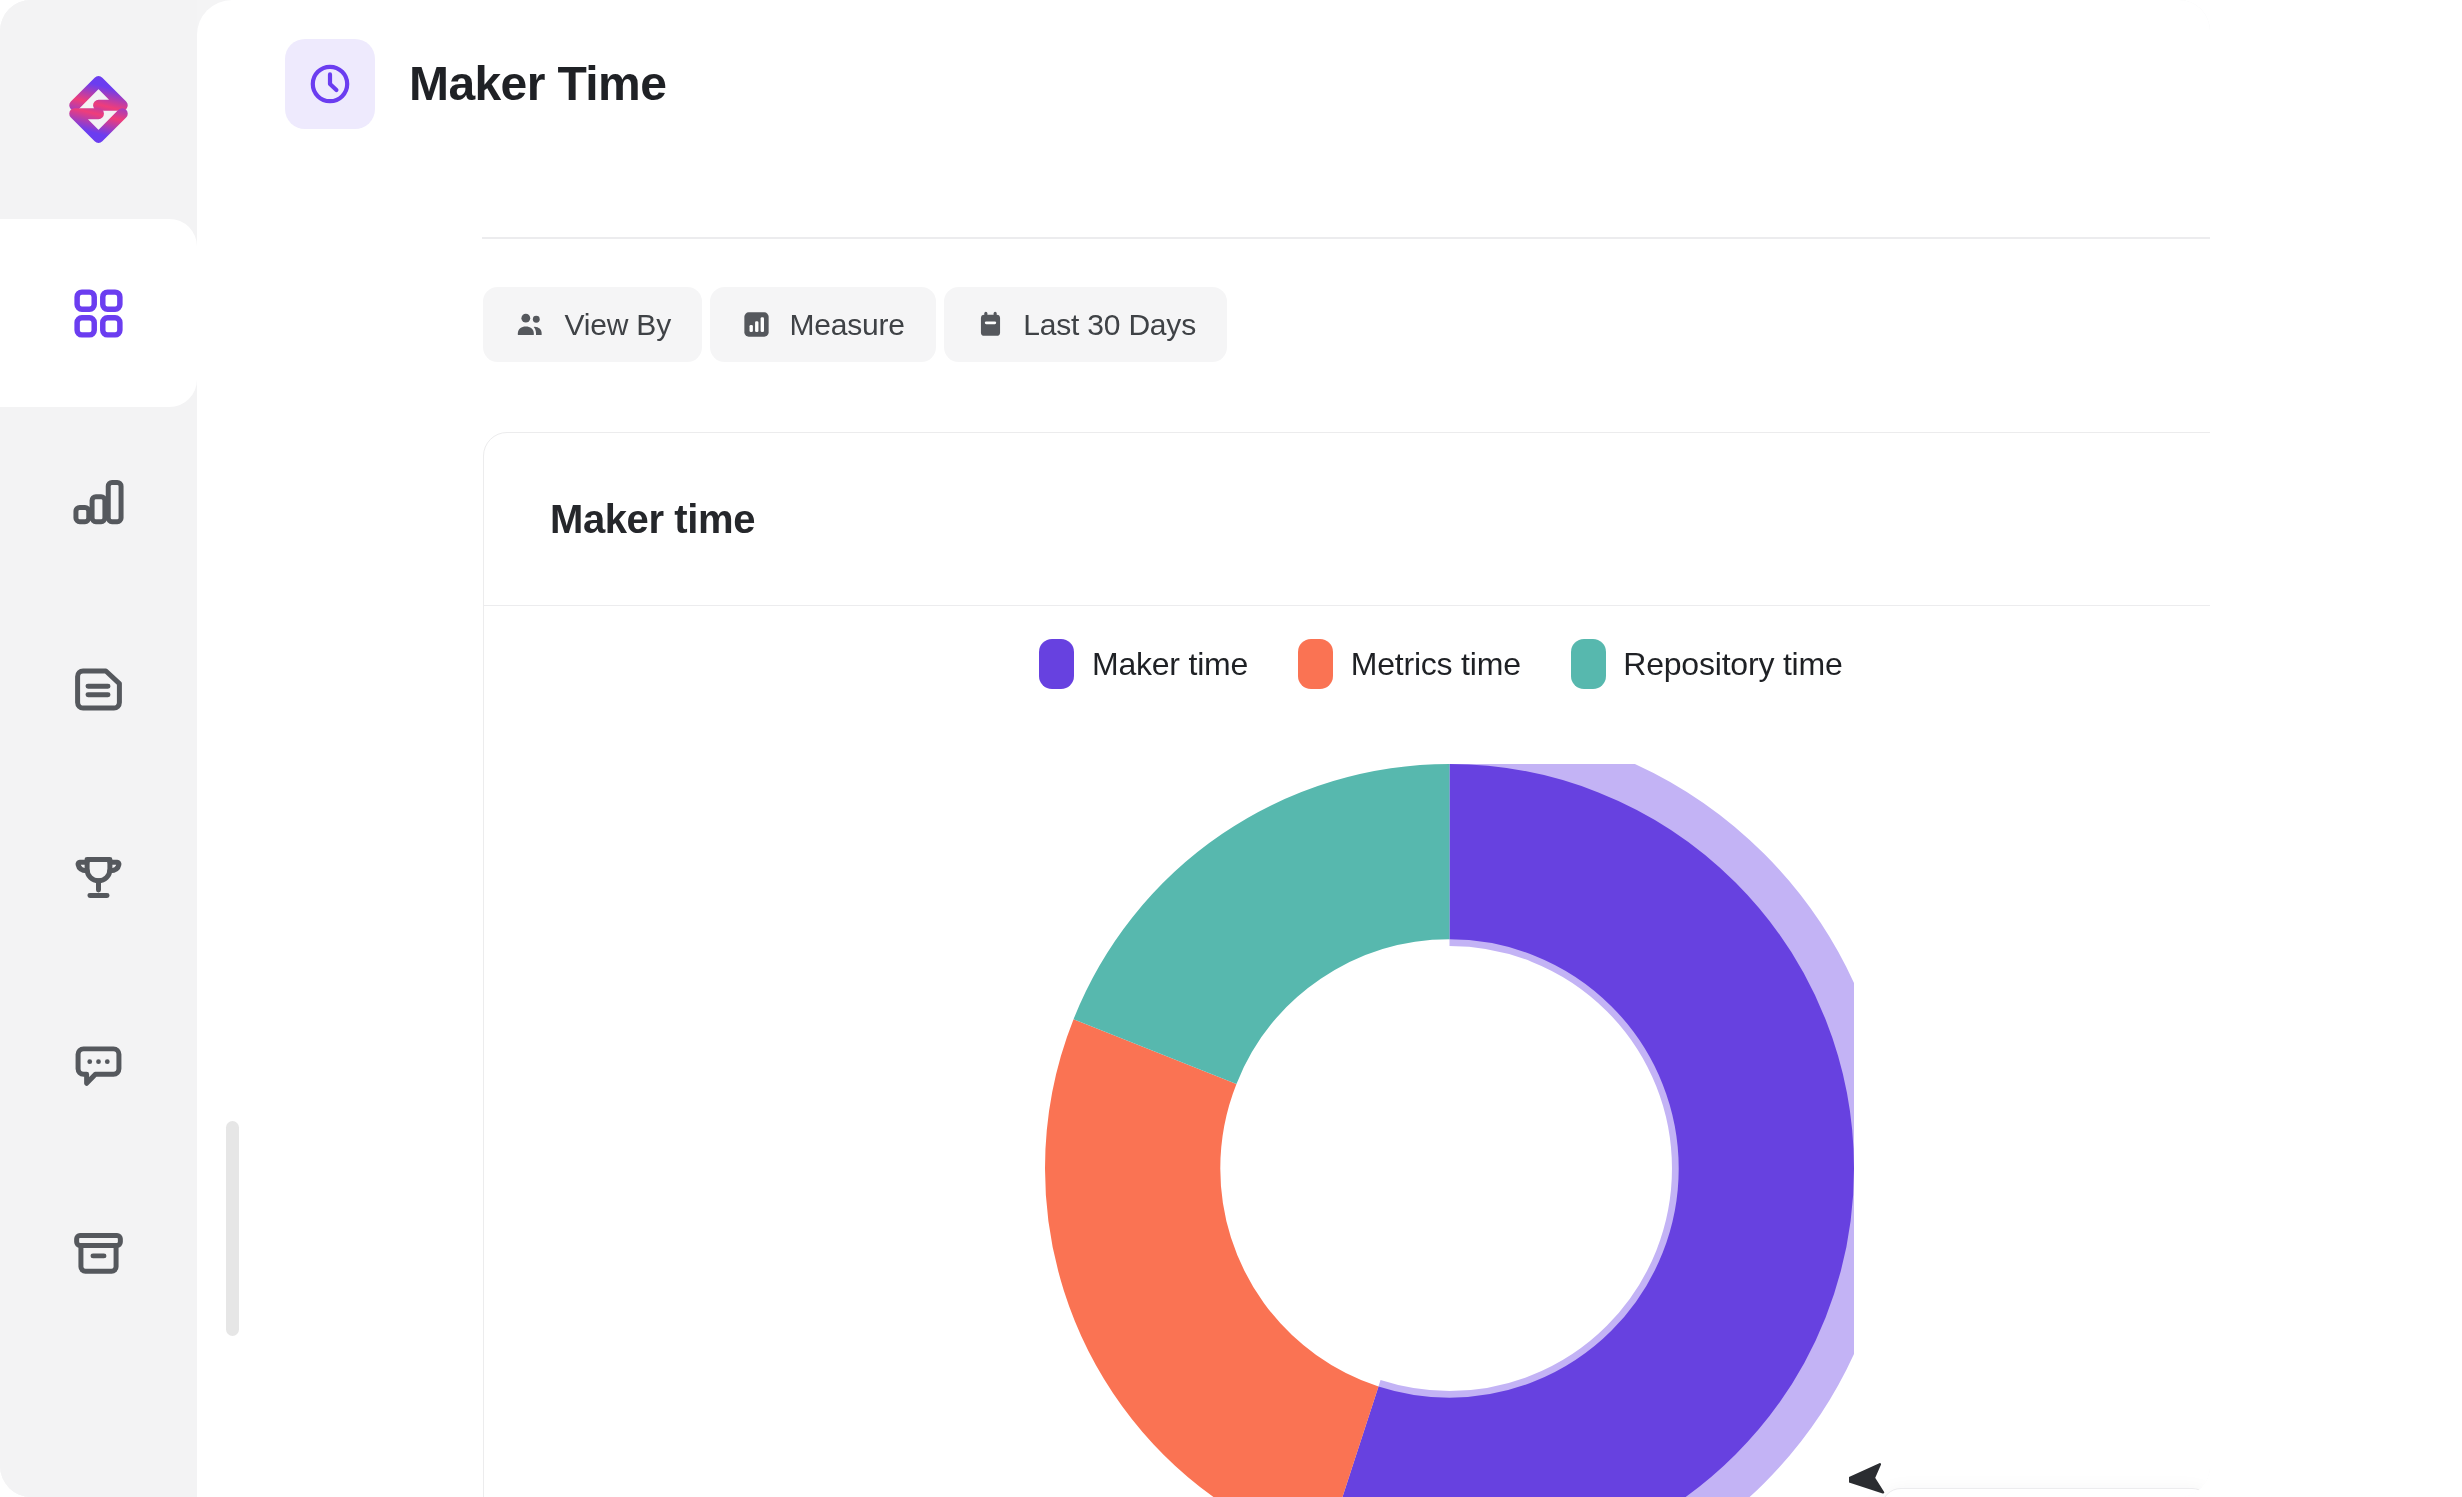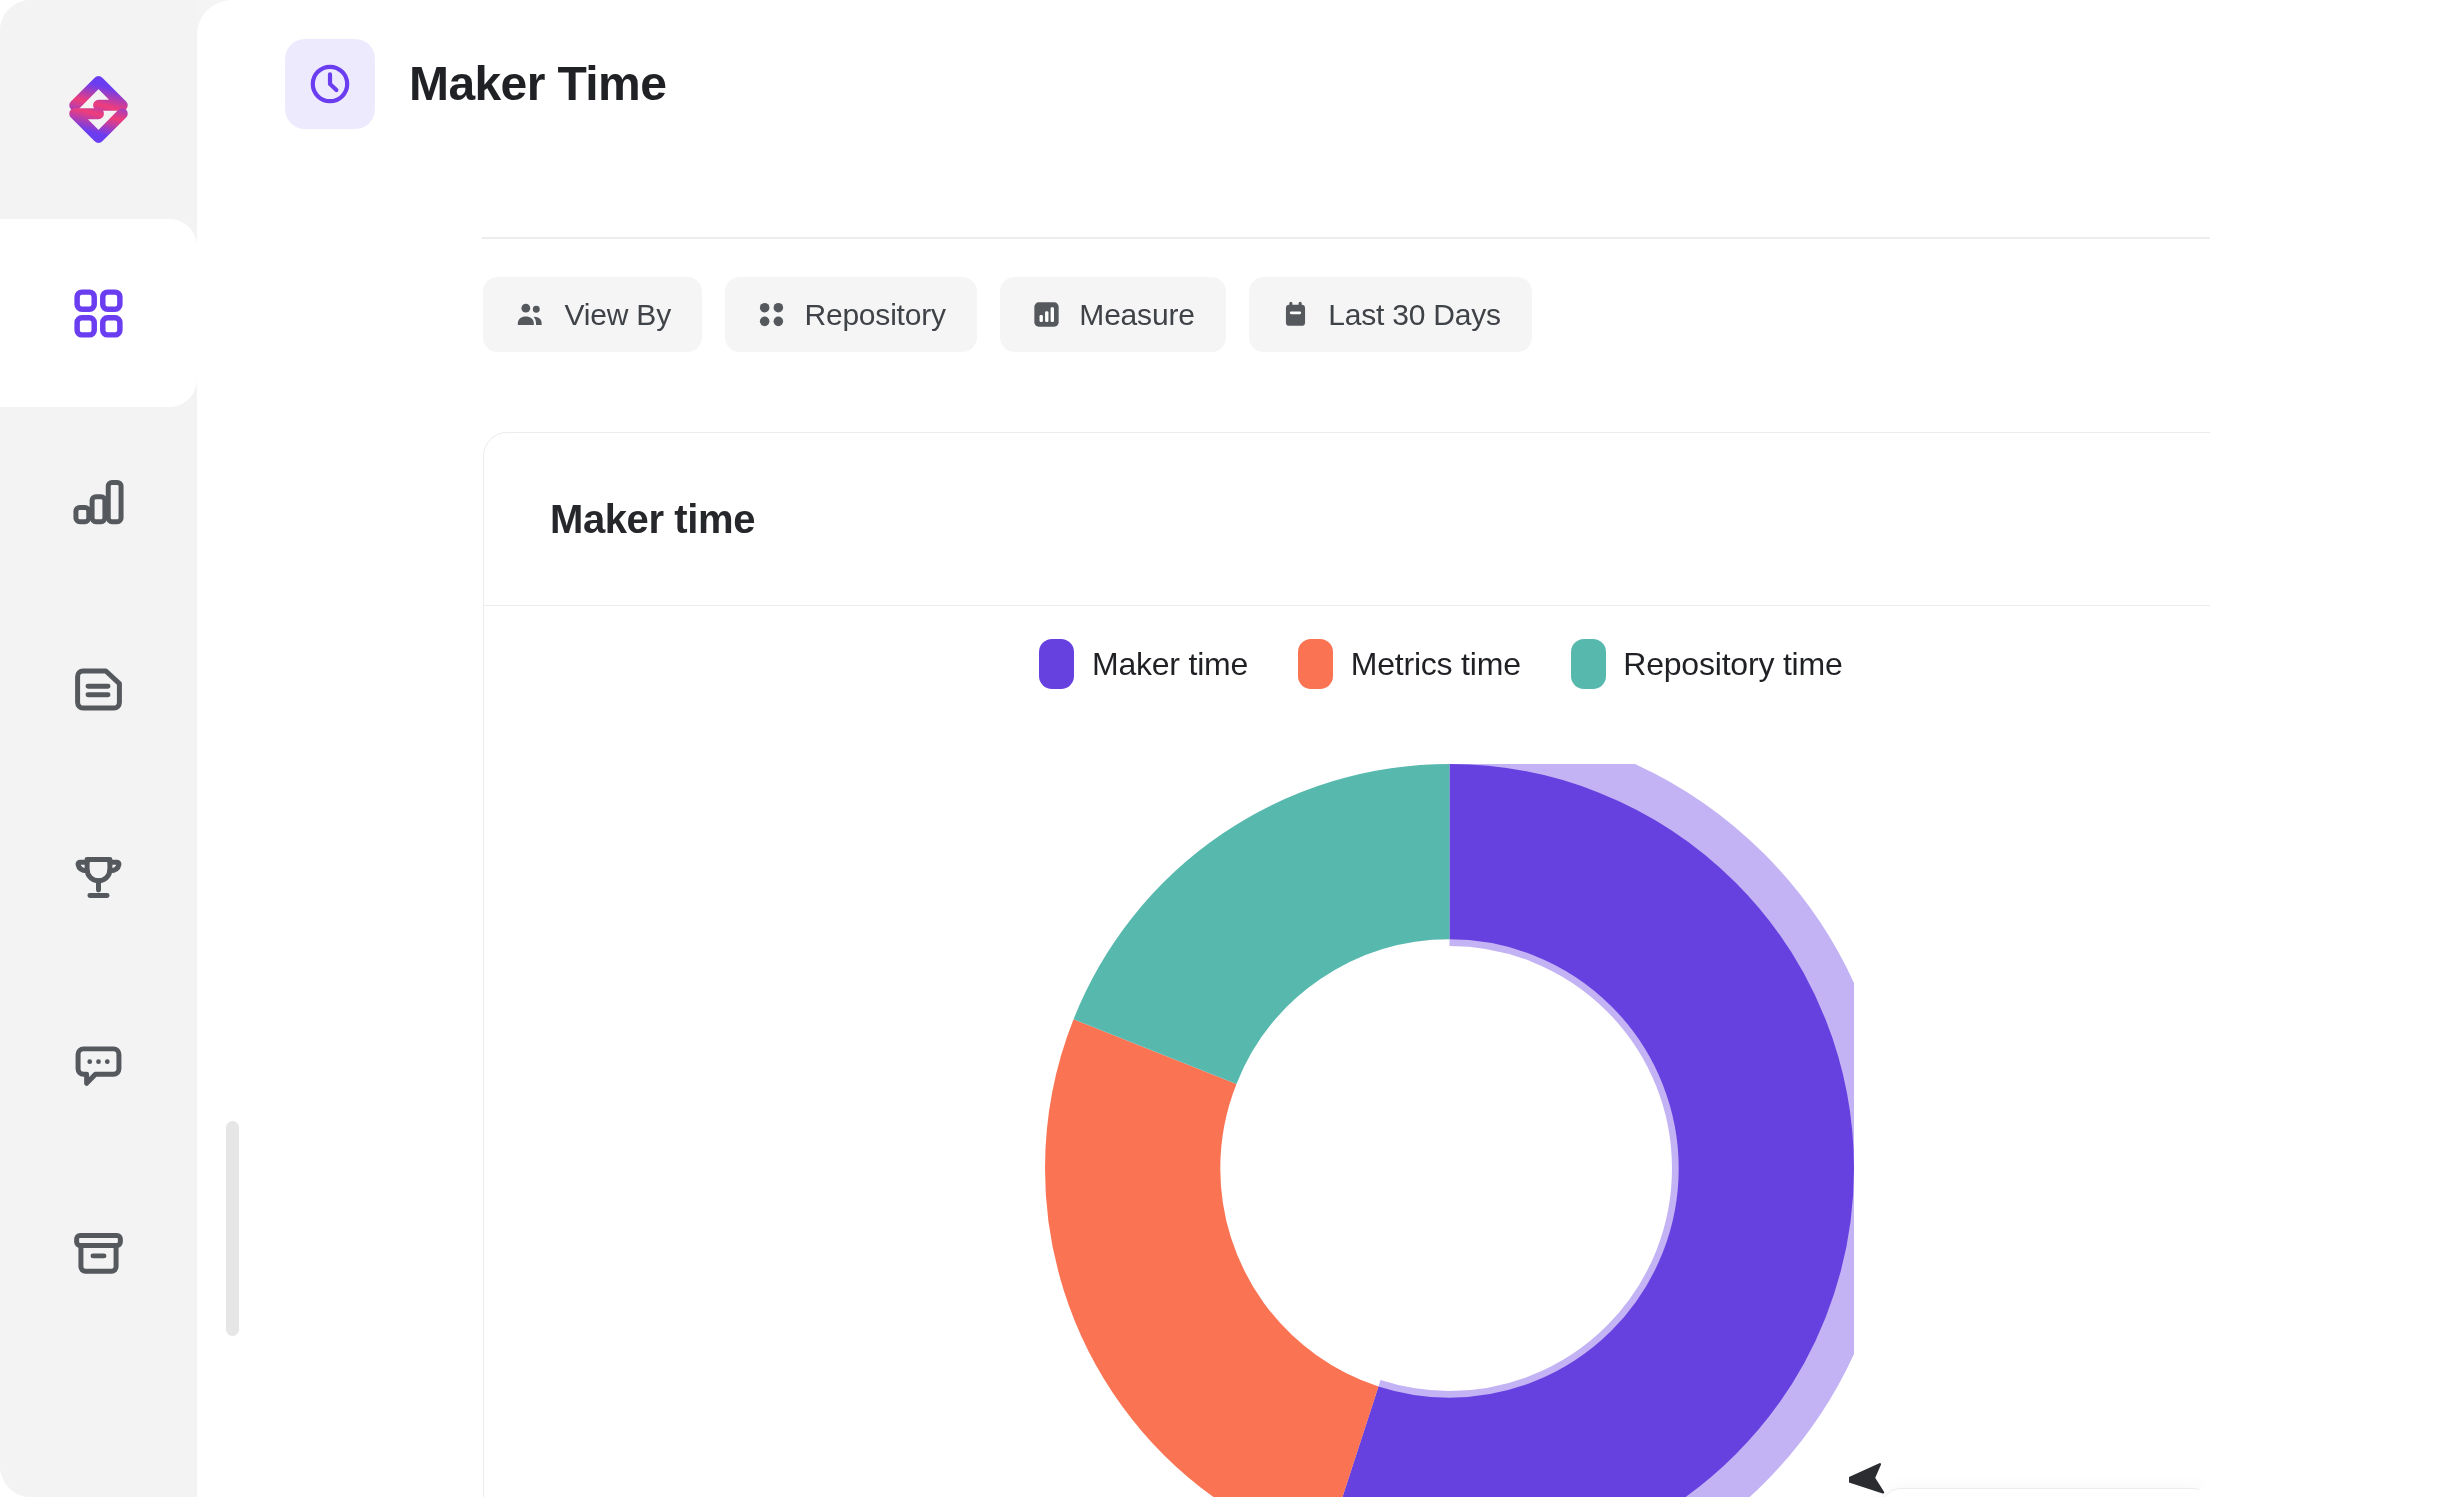--- a/index.html
+++ b/index.html
@@ -96,22 +96,22 @@
     font-size: 30px; font-weight: 700; color: #8b8d92;
     letter-spacing: -0.2px; line-height: 1.2;
   }
   .header-divider {
     position: absolute; left: 285px; top: 237px;
     width: 2022px; height: 1.8px; background: #ececee;
   }
 
   
   .toolbar {
-    position: absolute; left: 286px; top: 277px;
-    display: flex; gap: 23px;
+    position: absolute; left: 286px; top: 287px;
+    display: flex; gap: 8px;
   }
   .filter-btn {
     height: 75px;
     background: #f5f5f6;
     border: none; border-radius: 14.7px;
     display: flex; align-items: center; gap: 17.5px;
     padding: 0 31px;
     cursor: pointer;
   }
   .filter-btn .fb-label {
@@ -286,29 +286,20 @@
       <button class="filter-btn">
         <svg width="33" height="33" viewBox="0 0 24 24" fill="#55585d">
           <circle cx="8.6" cy="7.4" r="3.2"></circle>
           <circle cx="16.2" cy="8.2" r="2.5"></circle>
           <path d="M2.8 18.4c0-3.1 2.6-5 5.8-5s5.8 1.9 5.8 5v1.2H2.8z"></path>
           <path d="M15.1 13.6c2.9.2 5 1.9 5 4.6v1.4h-4.1v-1.2c0-1.9-.6-3.5-1.7-4.6z"></path>
         </svg>
         <span class="fb-label">View By</span>
       </button>
 
-      <button class="filter-btn">
-        <svg width="31" height="31" viewBox="0 0 24 24" fill="#55585d">
-          <rect x="3" y="3" width="7.4" height="7.4" rx="3.7"></rect>
-          <rect x="13.6" y="3" width="7.4" height="7.4" rx="3.7"></rect>
-          <rect x="3" y="13.6" width="7.4" height="7.4" rx="3.7"></rect>
-          <rect x="13.6" y="13.6" width="7.4" height="7.4" rx="3.7"></rect>
-        </svg>
-        <span class="fb-label">Repository</span>
-      </button>
 
       <button class="filter-btn">
         <svg width="31" height="31" viewBox="0 0 24 24">
           <rect x="2.6" y="2.6" width="18.8" height="18.8" rx="3.4" fill="#55585d"></rect>
           <rect x="6.6" y="12.4" width="2.6" height="5.4" rx="1" fill="#ffffff"></rect>
           <rect x="10.9" y="9.4" width="2.6" height="8.4" rx="1" fill="#ffffff"></rect>
           <rect x="15.2" y="6.4" width="2.6" height="11.4" rx="1" fill="#ffffff"></rect>
         </svg>
         <span class="fb-label">Measure</span>
       </button>

